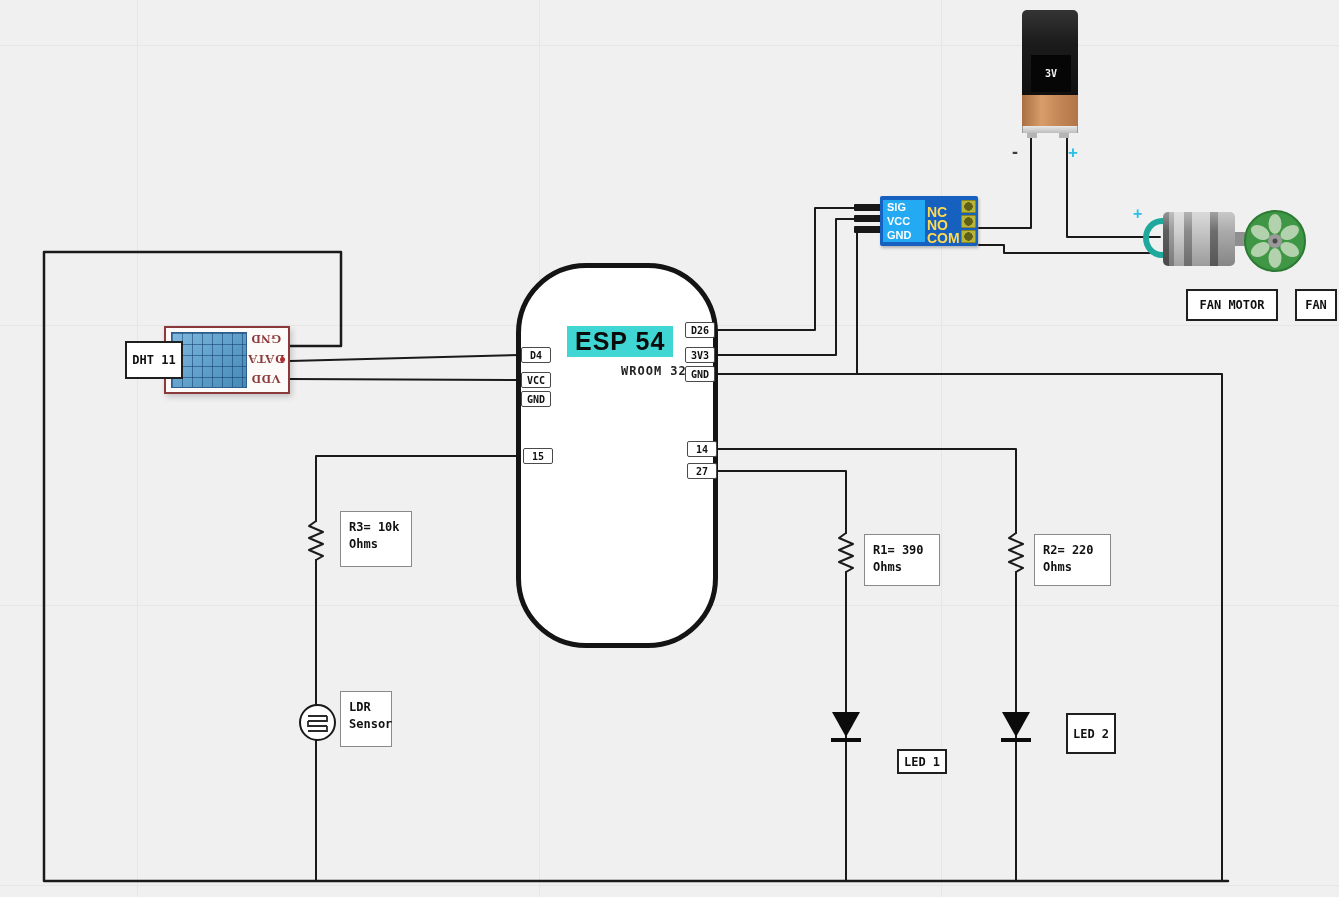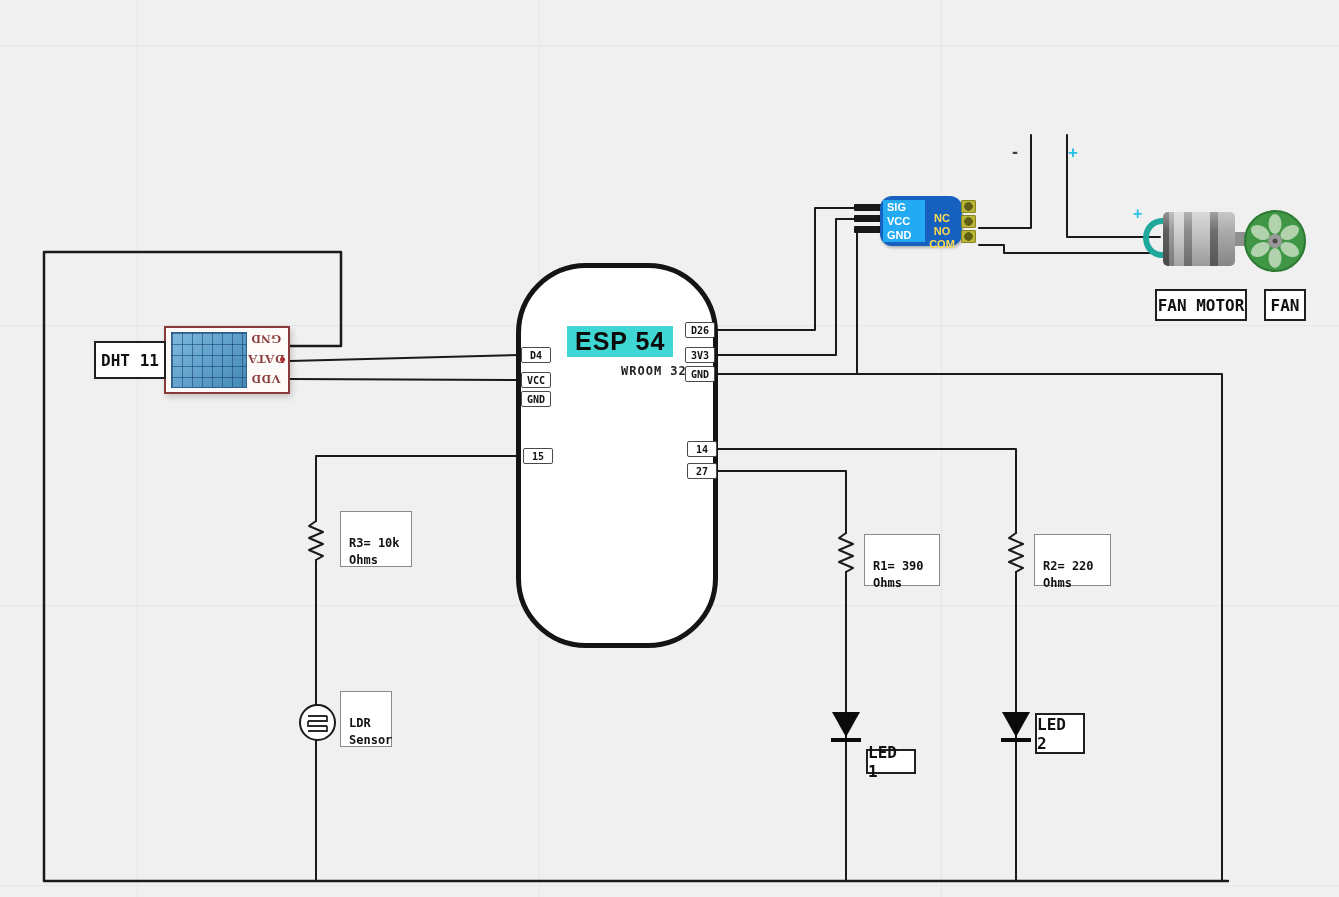--- a/index.html
+++ b/index.html
@@ -15,22 +15,22 @@
     color:#111;
   }
 
   
   .wires { position:absolute; left:0; top:0; z-index:1; }
   .wire { fill:none; stroke:var(--wire-black,#1a1a1a); stroke-width:2; stroke-linejoin:round; stroke-linecap:round; }
   .wire.thick { stroke-width:2.5; }
 
   
   .label-box { position:absolute; background:#fff; border:2px solid #1f1f1f; display:flex; align-items:center; justify-content:center;
-    font-weight:bold; font-size:16px; z-index:4; box-sizing:border-box; }
-  .note-box { position:absolute; background:#fff; border:1px solid #8a8a8a; font-weight:bold; font-size:12px; padding:23px 8px;
+    font-weight:bold; font-size:12px; z-index:4; box-sizing:border-box;margin-left:31px; }
+  .note-box { position:absolute; background:#fff; border:1px solid #8a8a8a; font-weight:bold; font-size:12px; padding:7px 8px;
     line-height:17px; z-index:4; box-sizing:border-box; }
 
   
   .esp { position:absolute; left:516px; top:263px; width:202px; height:385px; background:#fff;
     border:5px solid #141414; border-radius:70px; box-sizing:border-box; z-index:3; }
   .esp-title { position:absolute; left:46px; top:58px; background:var(--esp-highlight,#40d6d3); color:#0b0b0b;
     font-family:"Liberation Sans",sans-serif; font-weight:bold; font-size:25px; padding:1px 8px; letter-spacing:1px; }
   .esp-sub { position:absolute; left:100px; top:96px; font-size:12px; font-weight:bold; letter-spacing:1px; color:#222; }
   .pin { position:absolute; width:30px; height:16px; background:#fff; border:1px solid #4a4a4a; border-radius:2px;
     display:flex; align-items:center; justify-content:center; font-size:10px; font-weight:bold; z-index:5; box-sizing:border-box; }
@@ -55,26 +55,26 @@
     display:flex; align-items:center; justify-content:center; font-size:10px; font-weight:bold; }
   .battery-band { height:31px; background:linear-gradient(90deg,#a96f42,var(--battery-copper,#d99d6a) 35%,#c08455 70%,#b27548); }
   .battery-base { height:7px; background:linear-gradient(180deg,#e8e8e8,#bdbdbd); border-left:1px solid #999; border-right:1px solid #999; box-sizing:border-box; }
   .battery-tabs { height:5px; background:linear-gradient(90deg, transparent 0 5px, #b5b5b5 5px 15px, transparent 15px 37px, #b5b5b5 37px 47px, transparent 47px); }
   .sign { position:absolute; font-family:"Liberation Sans",sans-serif; font-weight:bold; z-index:4; }
   .sign.minus { left:1012px; top:142px; color:#3c3c3c; font-size:18px; }
   .sign.plus-batt { left:1068px; top:143px; color:var(--accent-cyan,#29c0e8); font-size:17px; }
   .sign.plus-motor { left:1133px; top:205px; color:var(--accent-cyan,#29c0e8); font-size:16px; }
 
   
-  .relay { position:absolute; left:880px; top:196px; width:82px; height:50px; background:var(--relay-blue,#1660c0);
-    border-radius:12px; z-index:4; box-shadow:1px 2px 3px rgba(0,0,0,.25); }
+  .relay { position:absolute; left:880px; top:196px; width:98px; height:50px; background:var(--relay-blue,#1660c0);
+    border-radius:2px; z-index:4; box-shadow:1px 2px 3px rgba(0,0,0,.25); }
   .relay-panel { position:absolute; left:3px; top:4px; width:42px; height:42px; background:var(--relay-panel-blue,#23aaf2);
     color:#fff; font-size:11px; font-weight:bold; line-height:14px; padding-left:4px; box-sizing:border-box; font-family:"Liberation Sans",sans-serif; }
-  .relay-out { position:absolute; left:47px; top:16px; width:30px; text-align:center; color:var(--relay-label-yellow,#ffd94f);
-    font-size:11px; font-weight:bold; line-height:13px; font-family:"Liberation Sans",sans-serif; }
+  .relay-out { position:absolute; left:47px; top:10px; width:30px; text-align:left; color:var(--relay-label-yellow,#ffd94f);
+    font-size:14px; font-weight:bold; line-height:13px; font-family:"Liberation Sans",sans-serif; }
   .relay-term { position:absolute; left:81px; width:15px; height:13px; border:1px solid #8a8722; box-sizing:border-box; border-radius:1px;
     background:radial-gradient(circle at 50% 50%, #5f5f16 0 4px, #b9b537 4.5px); }
   .relay-term.t1{top:4px} .relay-term.t2{top:19px} .relay-term.t3{top:34px}
   .relay-pin { position:absolute; width:28px; height:7px; background:#181818; z-index:3; border-radius:1px; }
 
   
   .motor { position:absolute; left:1155px; top:210px; width:92px; height:58px; z-index:3; }
   .motor-clip { position:absolute; left:-12px; top:8px; width:38px; height:40px; border:6px solid #1fa89c;
     border-radius:50%; box-sizing:border-box; clip-path:inset(0 45% 0 0); }
   .motor-body { position:absolute; left:8px; top:2px; width:72px; height:54px; border-radius:5px;
@@ -133,22 +133,30 @@
 
   <div class="dht">
     <div class="dht-grid"></div>
     <div class="dht-pins">
       <span>GND</span>
       <span>DATA</span>
       <span>VDD</span>
     </div>
     <span class="dht-dot"></span>
   </div>
-  <div class="label-box" style="left:94px;top:341px;width:72px;height:38px">DHT 11</div>
-
+  <div class="label-box" style="left:94px;top:341px;width:58px;height:38px">DHT 11</div>
+
+  <div class="battery">
+    <div class="battery-body">
+      <div class="battery-chip">3V</div>
+    </div>
+    <div class="battery-band"></div>
+    <div class="battery-base"></div>
+    <div class="battery-tabs"></div>
+  </div>
   <div class="sign minus">-</div>
   <div class="sign plus-batt">+</div>
 
   <div class="relay-pin" style="left:854px;top:204px"></div>
   <div class="relay-pin" style="left:854px;top:215px"></div>
   <div class="relay-pin" style="left:854px;top:226px"></div>
   <div class="relay">
     <div class="relay-panel">
       <div>SIG</div>
       <div>VCC</div>

